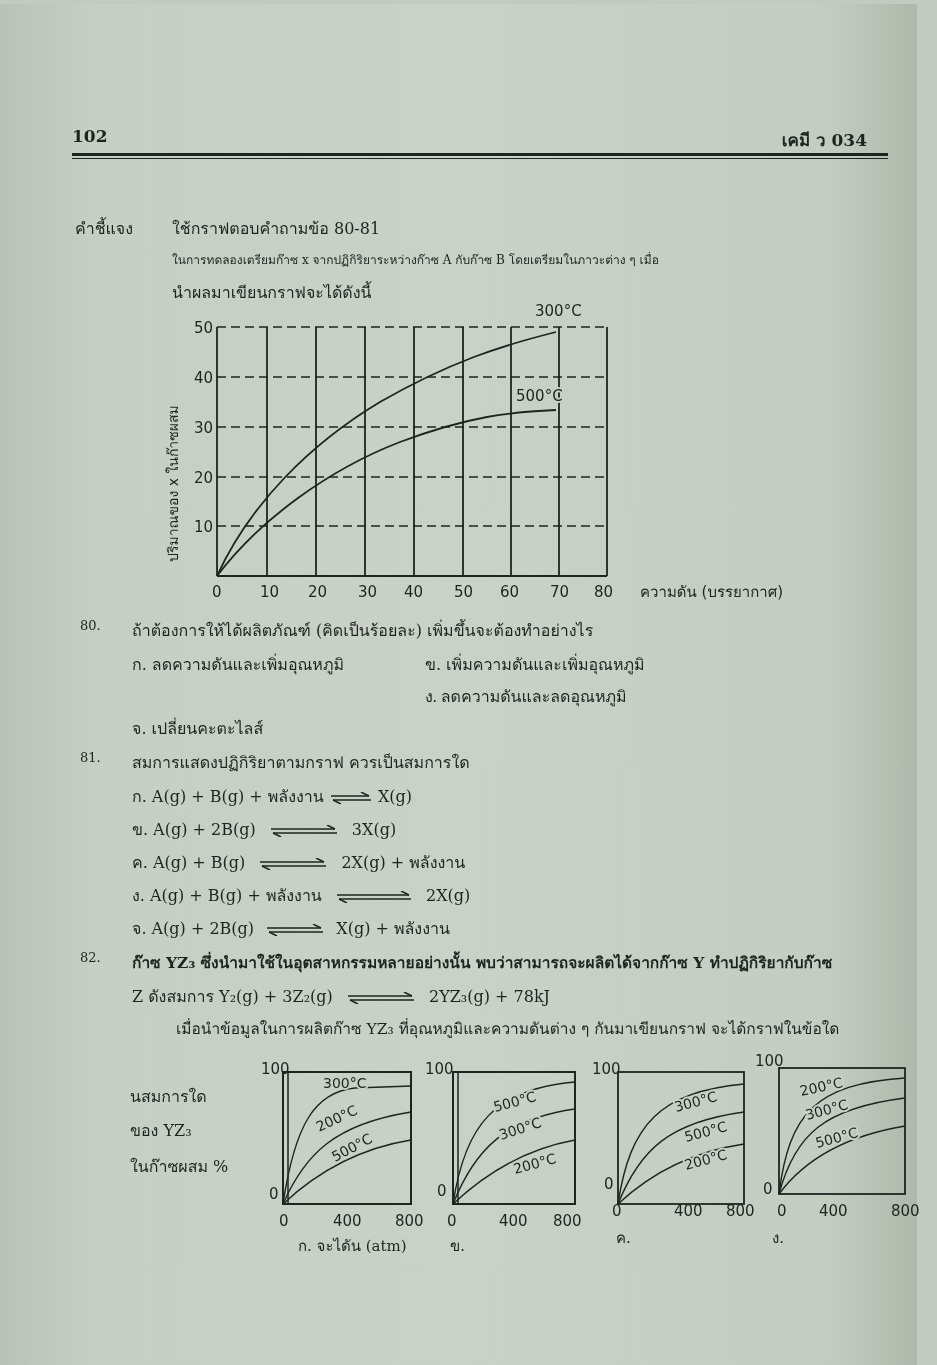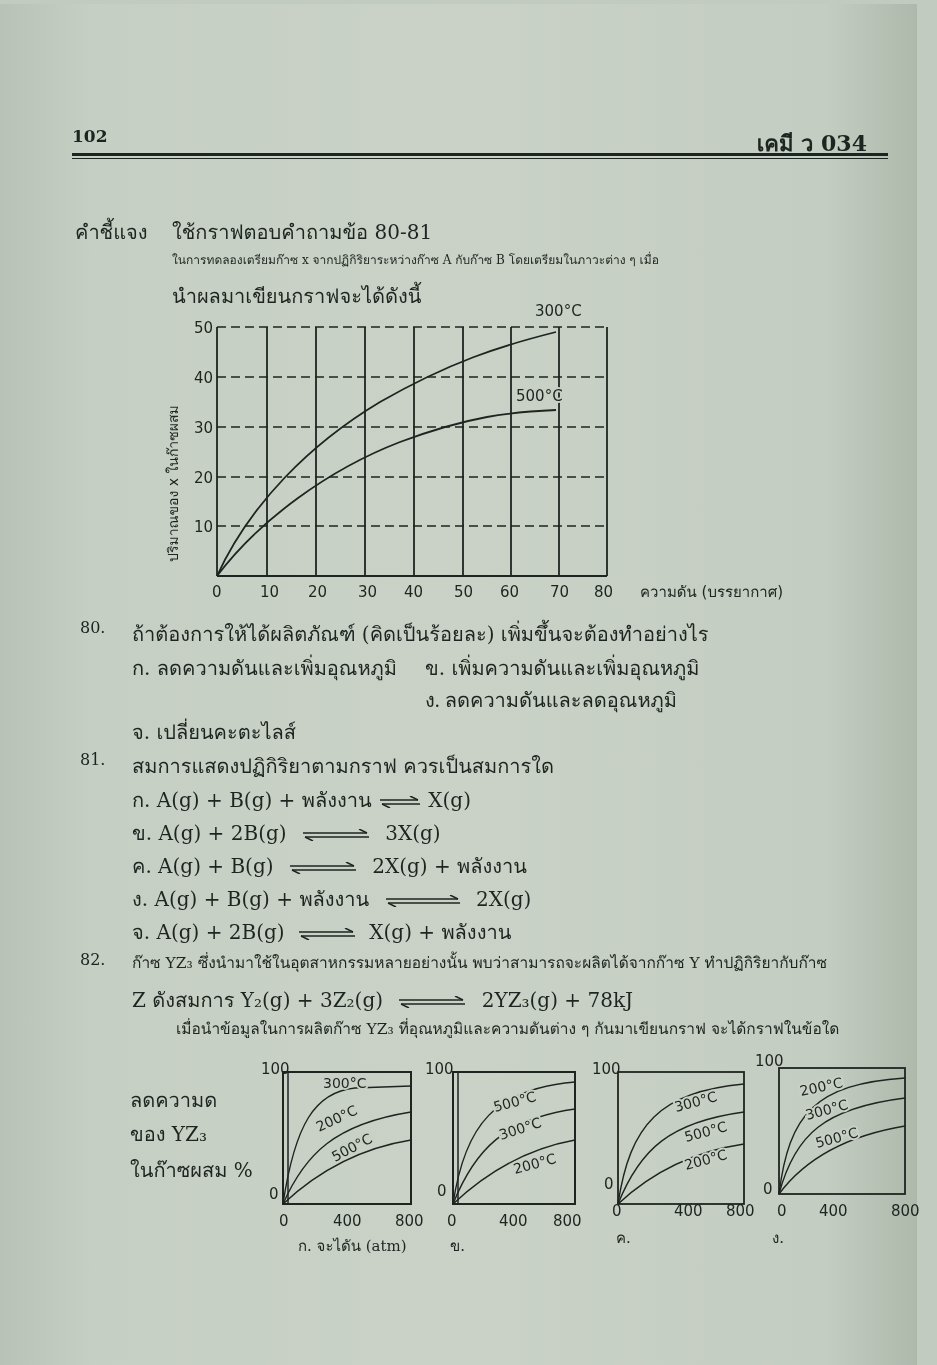--- a/index.html
+++ b/index.html
@@ -9,25 +9,25 @@
     font-family: "DejaVu Serif", serif;
     color: #1e2420;
     position: relative;
   }
   .page {
     position: absolute; left: 0; top: 4px; width: 917px; height: 1365px;
     background: linear-gradient(90deg, #b8c2b6 0%, #c6cfc3 10%, #cad2c7 50%, #c4cdc1 90%, #aeb8ab 100%);
   }
   .abs { position: absolute; white-space: nowrap; }
   .hdr-num { left: 72px; top: 122px; font-size: 17px; font-weight: bold; }
-  .hdr-subj { right: 50px; top: 122px; font-size: 22px; font-weight: bold; }
+  .hdr-subj { right: 50px; top: 122px; font-size: 17px; font-weight: bold; }
   .rule1 { position: absolute; left: 72px; top: 149px; width: 816px; height: 3px; background: #1e2420; }
   .rule2 { position: absolute; left: 72px; top: 154px; width: 816px; height: 1px; background: #1e2420; }
-  .txt { font-size: 20px; }
-  .qnum { font-size: 16px; }
+  .txt { font-size: 16px; }
+  .qnum { font-size: 13px; }
   svg text { font-family: "DejaVu Sans", sans-serif; fill: #1e2420; }
   .eq-arrow { display: inline-block; vertical-align: middle; }
 </style>
 </head>
 <body>
 
 <div class="page">
 
   <div class="abs hdr-num">102</div>
   <div class="abs hdr-subj">เคมี ว 034</div>
@@ -141,34 +141,34 @@
     <svg class="eq-arrow" width="60" height="12" style="margin:0 6px;">
         <line x1="2" y1="4" x2="56" y2="4" stroke="#1e2420" stroke-width="1.5"></line>
         <polyline points="48,0 56,4" fill="none" stroke="#1e2420" stroke-width="1.5"></polyline>
         <line x1="4" y1="8" x2="58" y2="8" stroke="#1e2420" stroke-width="1.5"></line>
         <polyline points="12,12 4,8" fill="none" stroke="#1e2420" stroke-width="1.5"></polyline>
       </svg>
     <span>X(g) + พลังงาน</span>
   </div>
 
   <div class="abs qnum" style="left:80px; top:946px;">82.</div>
-  <div class="abs txt" style="left:132px; top:946px; font-size:15.5px;">ก๊าซ YZ₃ ซึ่งนำมาใช้ในอุตสาหกรรมหลายอย่างนั้น พบว่าสามารถจะผลิตได้จากก๊าซ Y ทำปฏิกิริยากับก๊าซ</div>
+  <div class="abs txt" style="left:132px; top:946px; font-size:15.5px;font-weight:bold;">ก๊าซ YZ₃ ซึ่งนำมาใช้ในอุตสาหกรรมหลายอย่างนั้น พบว่าสามารถจะผลิตได้จากก๊าซ Y ทำปฏิกิริยากับก๊าซ</div>
   <div class="abs txt" style="left:132px; top:980px;">
     <span>Z ดังสมการ Y₂(g) + 3Z₂(g)</span>
     <svg class="eq-arrow" width="70" height="12" style="margin:0 8px;">
         <line x1="2" y1="4" x2="66" y2="4" stroke="#1e2420" stroke-width="1.5"></line>
         <polyline points="58,0 66,4" fill="none" stroke="#1e2420" stroke-width="1.5"></polyline>
         <line x1="4" y1="8" x2="68" y2="8" stroke="#1e2420" stroke-width="1.5"></line>
         <polyline points="12,12 4,8" fill="none" stroke="#1e2420" stroke-width="1.5"></polyline>
       </svg>
     <span>2YZ₃(g) + 78kJ</span>
   </div>
   <div class="abs txt" style="left:132px; top:1012px; font-size:15.5px;margin-left:44px;">เมื่อนำข้อมูลในการผลิตก๊าซ YZ₃ ที่อุณหภูมิและความดันต่าง ๆ กันมาเขียนกราฟ จะได้กราฟในข้อใด</div>
 
-  <div class="abs txt" style="left:130px; top:1080px;">ลดความด</div>
+  <div class="abs txt" style="left:130px; top:1080px;">นสมการใด</div>
   <div class="abs txt" style="left:130px; top:1114px;">ของ YZ₃</div>
   <div class="abs txt" style="left:130px; top:1150px;">ในก๊าซผสม %</div>
 
   <svg class="abs" style="left:255px; top:1050px;" width="170" height="200">
     <rect x="28" y="18" width="128" height="132" fill="none" stroke="#1e2420" stroke-width="2"></rect>
     <line x1="33" y1="18" x2="33" y2="150" stroke="#1e2420" stroke-width="1.5"></line>
     <path d="M28,150 C40,70 60,38 100,34 L156,32" fill="none" stroke="#1e2420" stroke-width="1.4"></path>
     <path d="M28,150 C50,100 80,70 156,58" fill="none" stroke="#1e2420" stroke-width="1.4"></path>
     <path d="M28,150 C60,120 100,95 156,86" fill="none" stroke="#1e2420" stroke-width="1.4"></path>
     <text x="6" y="20" font-size="15">100</text>

